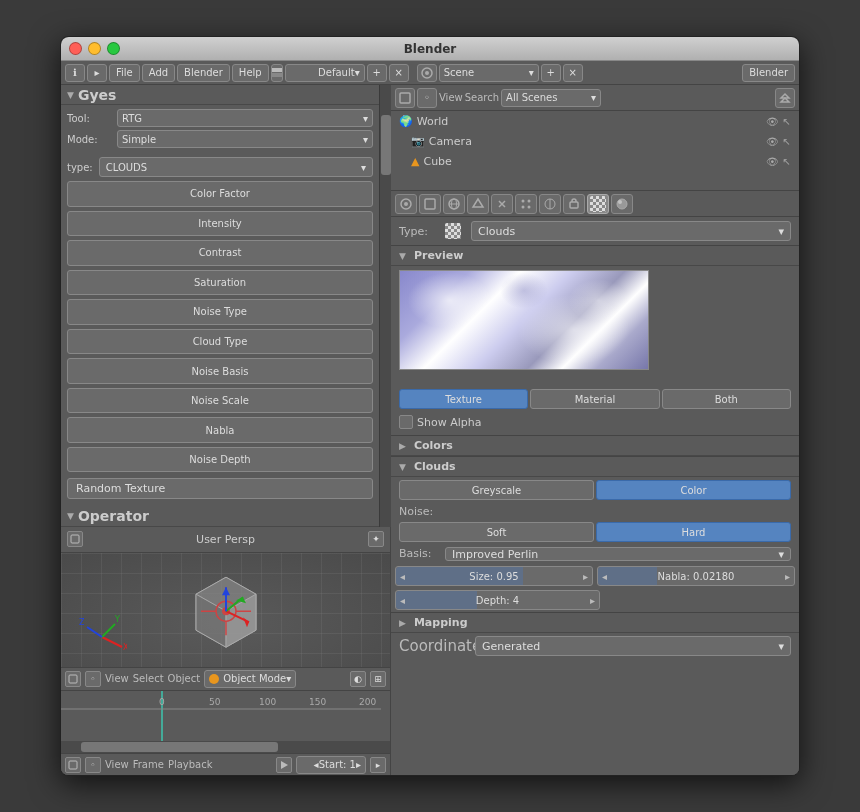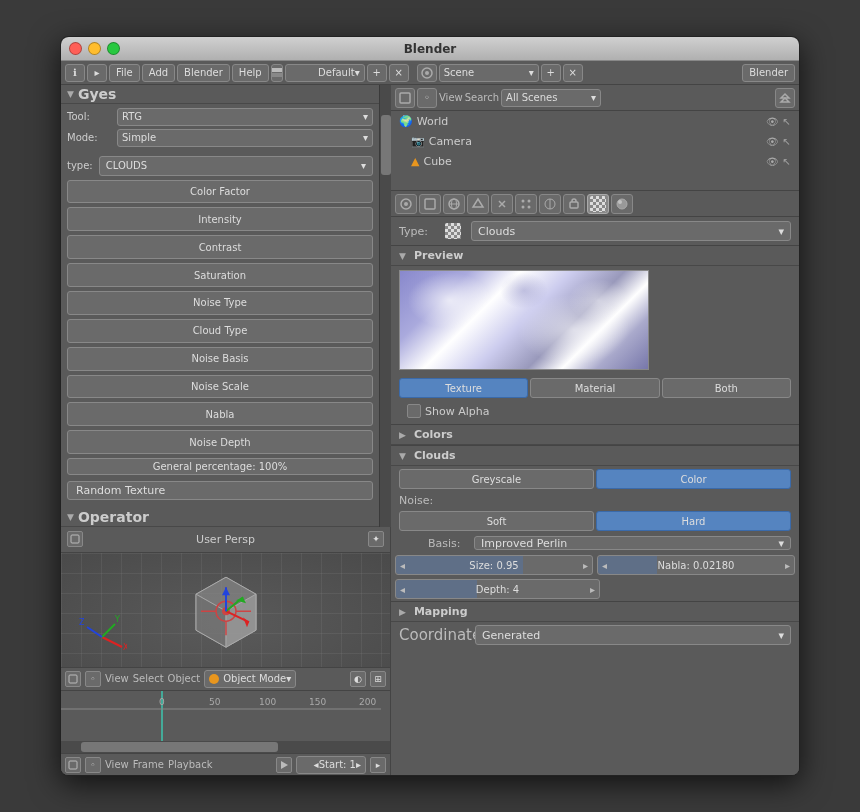--- a/index.html
+++ b/index.html
@@ -490,29 +490,30 @@
       height: 20px;
       background: #6a6a6a;
       border: 1px solid #888;
       border-radius: 3px;
       color: #ddd;
       font-size: 10px;
       display: flex;
       align-items: center;
       justify-content: center;
       cursor: pointer;
+      margin-top: 11px;
     }
     .tab-btn.active {
       background: #5584c0;
       border-color: #3a6aaa;
     }
     .checkbox-row {
       display: flex;
       align-items: center;
-      padding: 2px 16px;
+      padding: 2px 8px;
       gap: 4px;
       margin-bottom: 4px;
     }
     .checkbox-box {
       width: 14px;
       height: 14px;
       background: #6a6a6a;
       border: 1px solid #888;
       border-radius: 2px;
     }
@@ -576,24 +577,22 @@
       align-items: center;
       justify-content: center;
       cursor: pointer;
     }
     .sh-btn.active {
       background: #5584c0;
       border-color: #3a6aaa;
     }
     .basis-row {
       display: flex;
-      align-items: center;
       padding: 3px 8px;
       gap: 6px;
-      margin-left: 29px;
     }
     .basis-label {
       color: #bbb;
       font-size: 11px;
       width: 40px;
     }
     .basis-dropdown {
       flex: 1;
       background: #6a6a6a;
       border: 1px solid #888;
@@ -826,21 +825,20 @@
           <div class="list-btn">Color Factor</div>
           <div class="list-btn">Intensity</div>
           <div class="list-btn">Contrast</div>
           <div class="list-btn">Saturation</div>
           <div class="list-btn">Noise Type</div>
           <div class="list-btn">Cloud Type</div>
           <div class="list-btn">Noise Basis</div>
           <div class="list-btn">Noise Scale</div>
           <div class="list-btn">Nabla</div>
           <div class="list-btn">Noise Depth</div>
-          <div class="general-btn">General percentage: 100%</div>
 
           <div class="random-texture-btn">Random Texture</div>
 
           <div class="panel-header" style="margin-top:4px;">
             <span class="panel-triangle">▼</span>
             <span class="panel-title">Operator</span>
           </div>
         </div>
         <div class="scroll-bar-right">
           <div class="scroll-thumb"></div>

